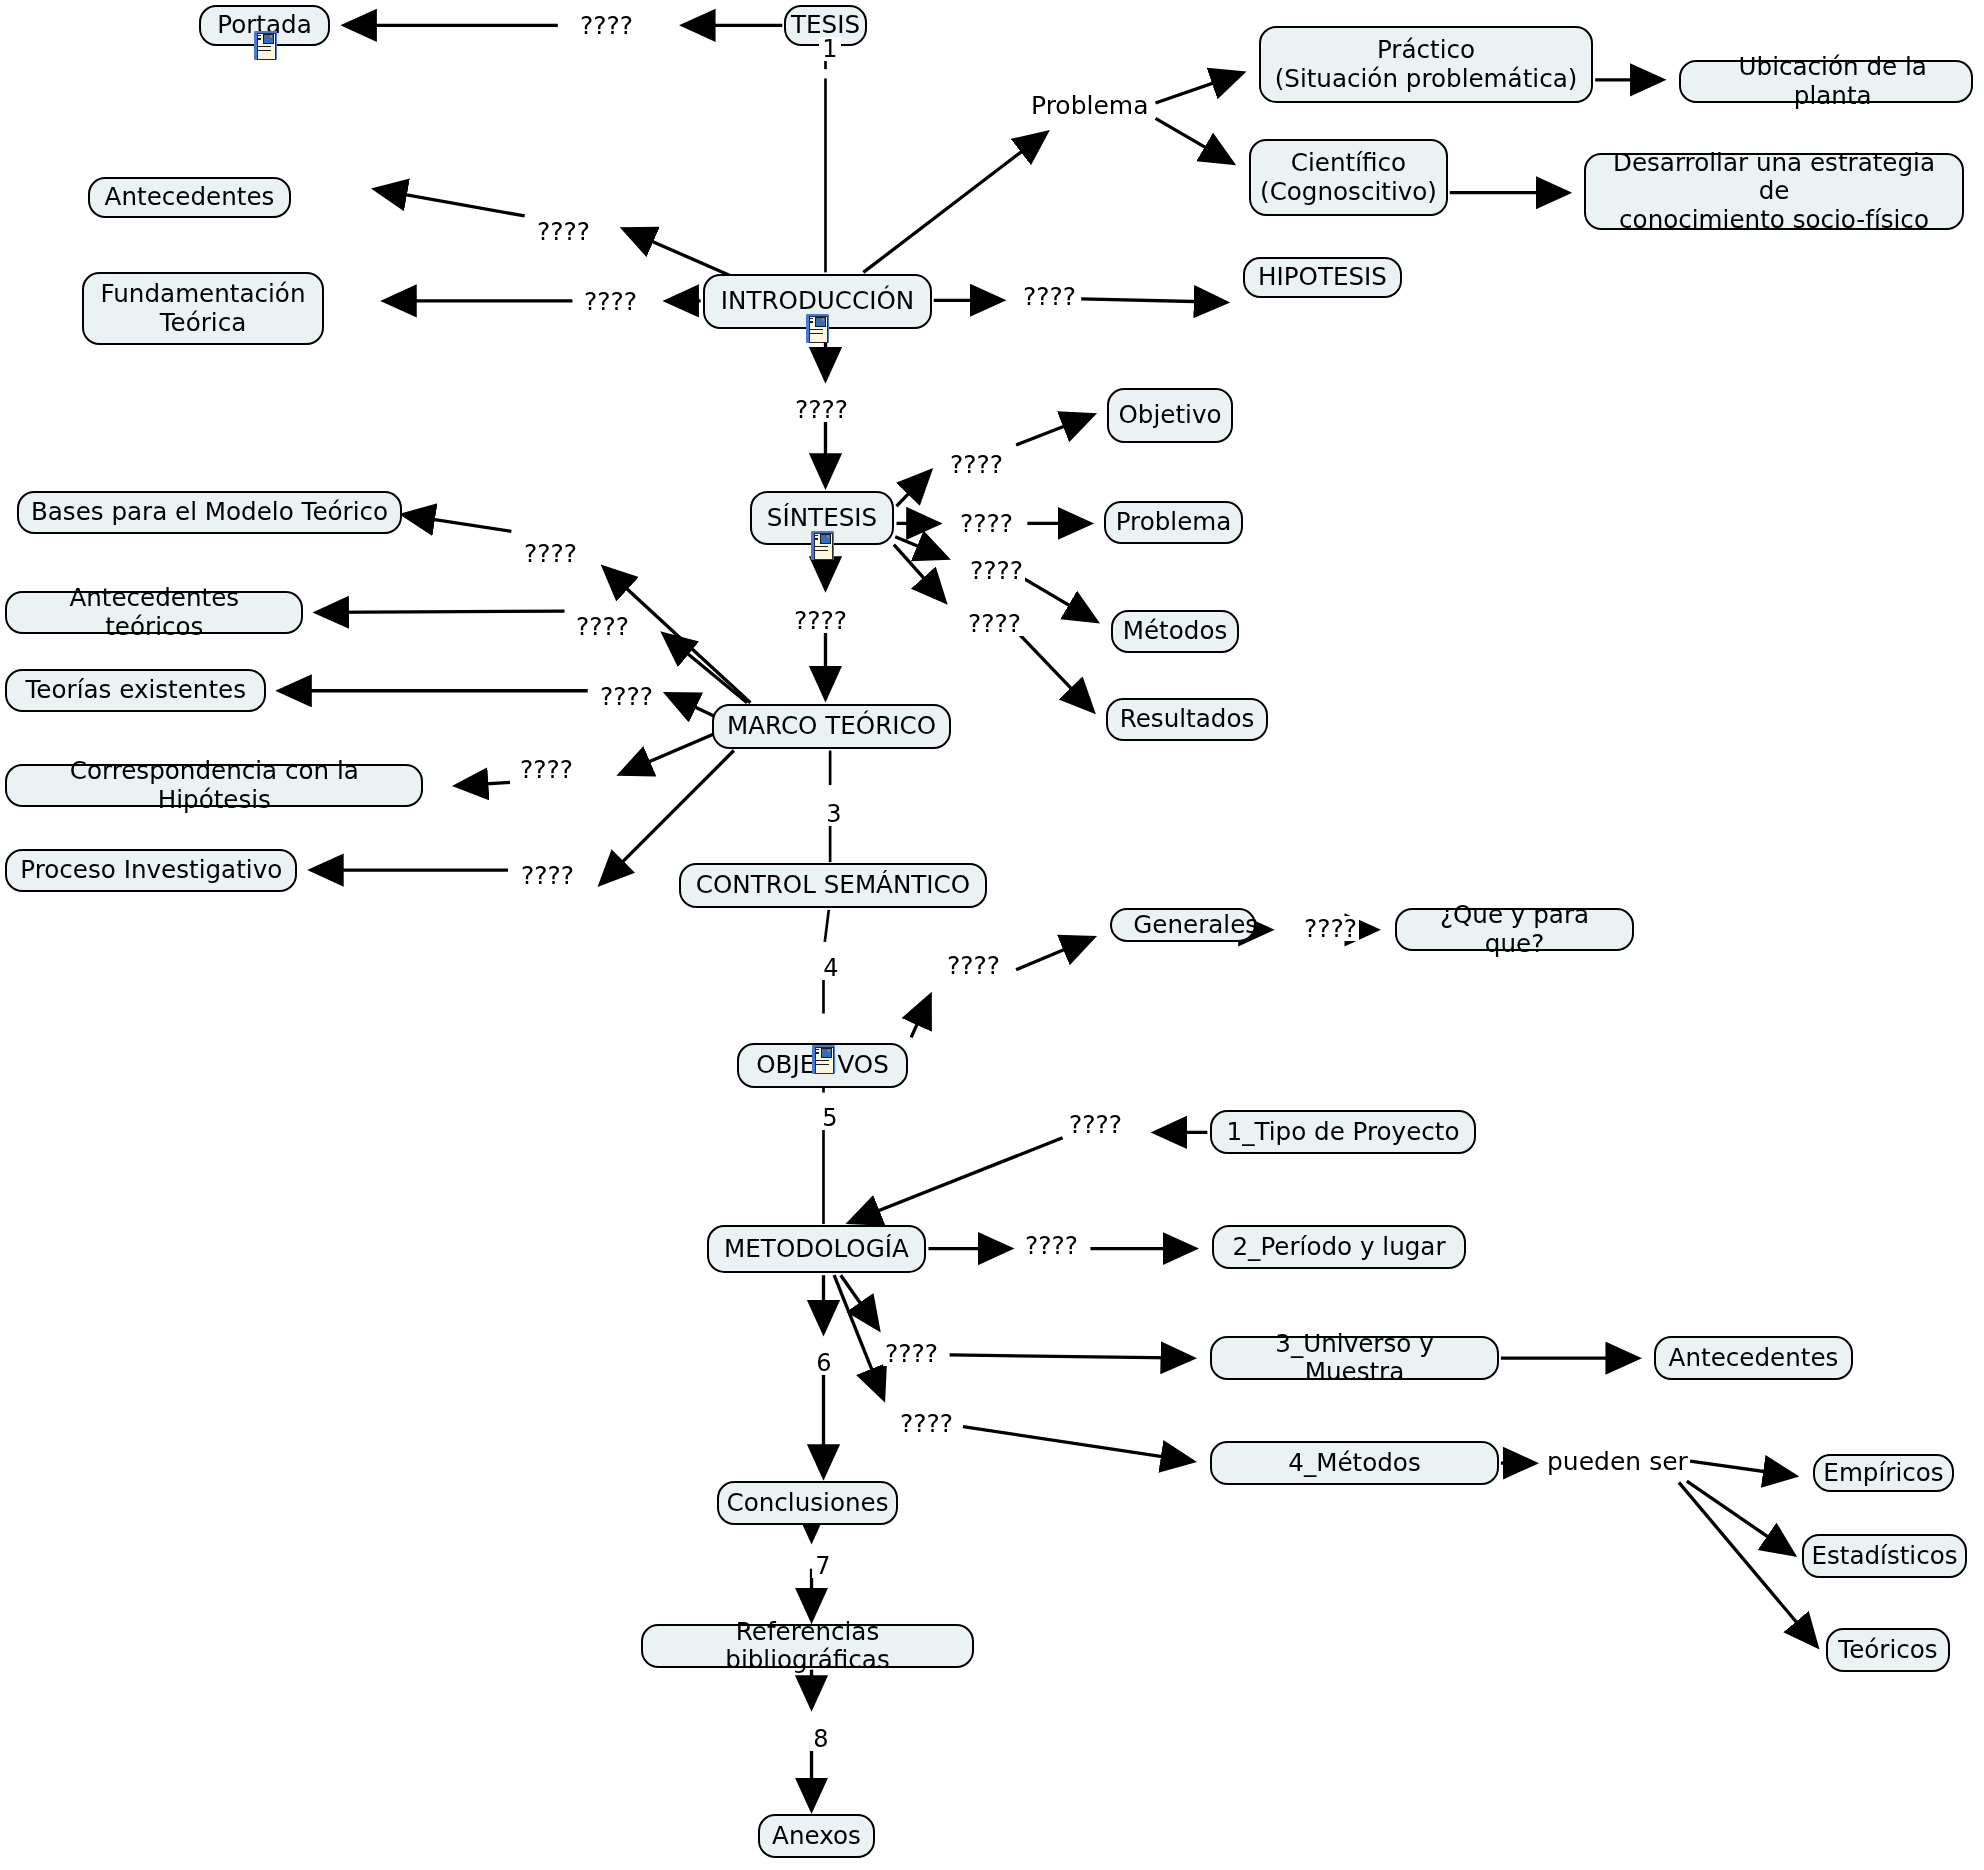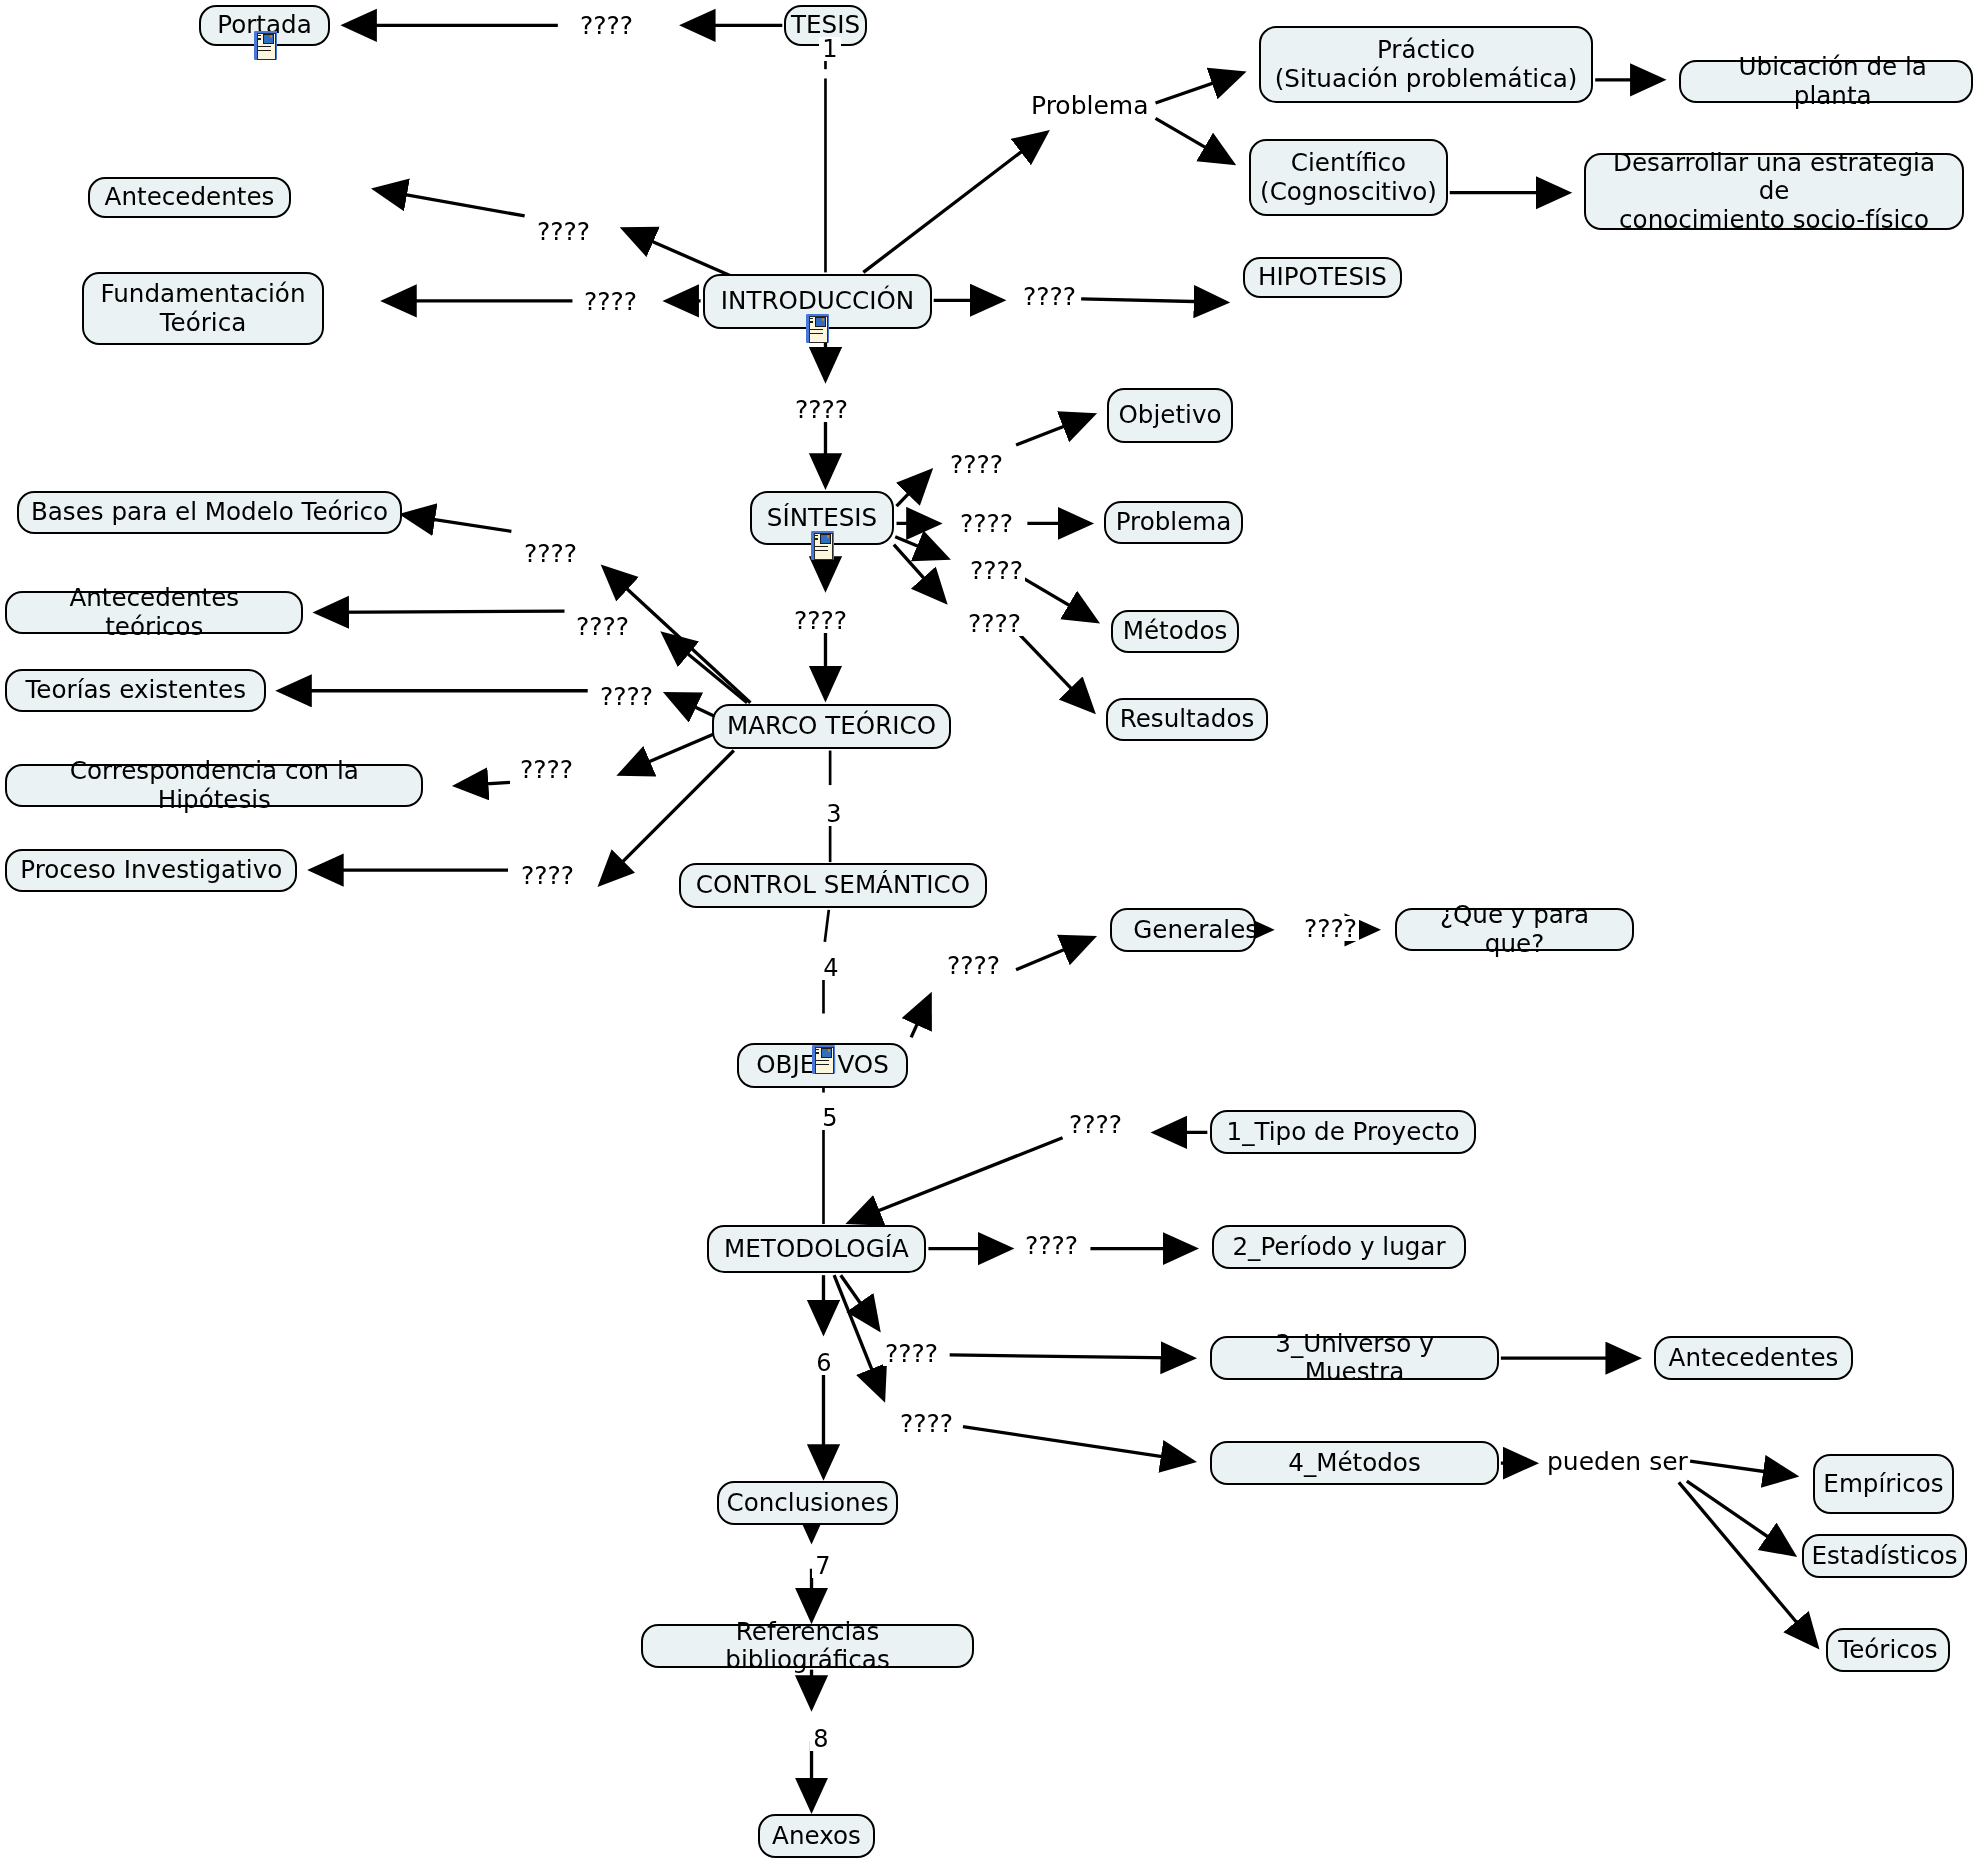--- a/index.html
+++ b/index.html
@@ -257,30 +257,30 @@
       <div class="node" style="left: 737px; top: 1015px; width: 171px; height: 45px; margin-top: 28px;"><span>OBJETIVOS</span></div>
       <div class="doc-icon" style="left: 812px; top: 1045px;">
         <span class="frame"></span>
         <span class="page"></span>
         <span class="l1"></span>
         <span class="l2"></span>
         <span class="thumb"></span>
         <span class="l3"></span>
         <span class="l4"></span>
       </div>
-      <div class="node" style="left: 1110px; top: 908px; width: 146px; height: 44px; padding-left: 36px;"><span>Generales</span></div>
+      <div class="node" style="left: 1110px; top: 908px; width: 146px; height: 34px; padding-left: 36px;"><span>Generales</span></div>
       <div class="node" style="left: 1395px; top: 908px; width: 239px; height: 43px;"><span>¿Que y para que?</span></div>
       <div class="node" style="left: 707px; top: 1225px; width: 219px; height: 48px;"><span>METODOLOGÍA</span></div>
       <div class="node" style="left: 1210px; top: 1110px; width: 266px; height: 44px;"><span>1_Tipo de Proyecto</span></div>
       <div class="node" style="left: 1212px; top: 1225px; width: 254px; height: 44px;"><span>2_Período y lugar</span></div>
       <div class="node" style="left: 1210px; top: 1336px; width: 289px; height: 44px;"><span>3_Universo y Muestra</span></div>
       <div class="node" style="left: 1654px; top: 1336px; width: 199px; height: 44px;"><span>Antecedentes</span></div>
       <div class="node" style="left: 1210px; top: 1441px; width: 289px; height: 44px;"><span>4_Métodos</span></div>
       <div class="plain" style="left: 1547px; top: 1449px;">pueden ser</div>
-      <div class="node" style="left: 1813px; top: 1454px; width: 141px; height: 60px;"><span>Empíricos</span></div>
+      <div class="node" style="left: 1813px; top: 1454px; width: 141px; height: 38px;"><span>Empíricos</span></div>
       <div class="node" style="left: 1802px; top: 1534px; width: 165px; height: 44px;"><span>Estadísticos</span></div>
       <div class="node" style="left: 1826px; top: 1628px; width: 124px; height: 44px;"><span>Teóricos</span></div>
       <div class="node" style="left: 717px; top: 1481px; width: 181px; height: 44px;"><span>Conclusiones</span></div>
       <div class="node" style="left: 641px; top: 1624px; width: 333px; height: 44px;"><span>Referencias bibliográficas</span></div>
       <div class="node" style="left: 758px; top: 1814px; width: 117px; height: 44px;"><span>Anexos</span></div>
     </div>
   <div id="label-layer">
       <div class="lbl" style="left: 578px; top: 13.3px;">????</div>
       <div class="lbl" style="left: 535px; top: 219px;">????</div>
       <div class="lbl" style="left: 582px; top: 289px;">????</div>

